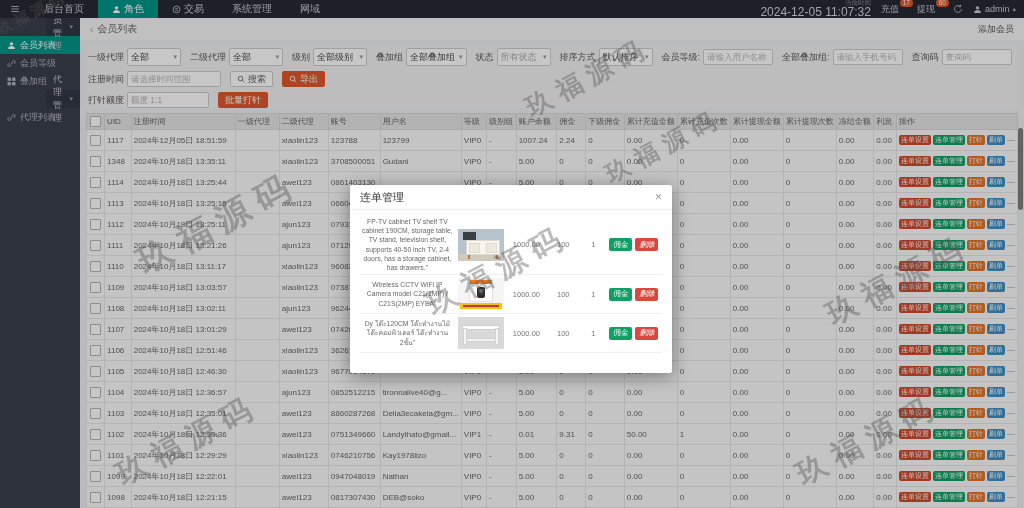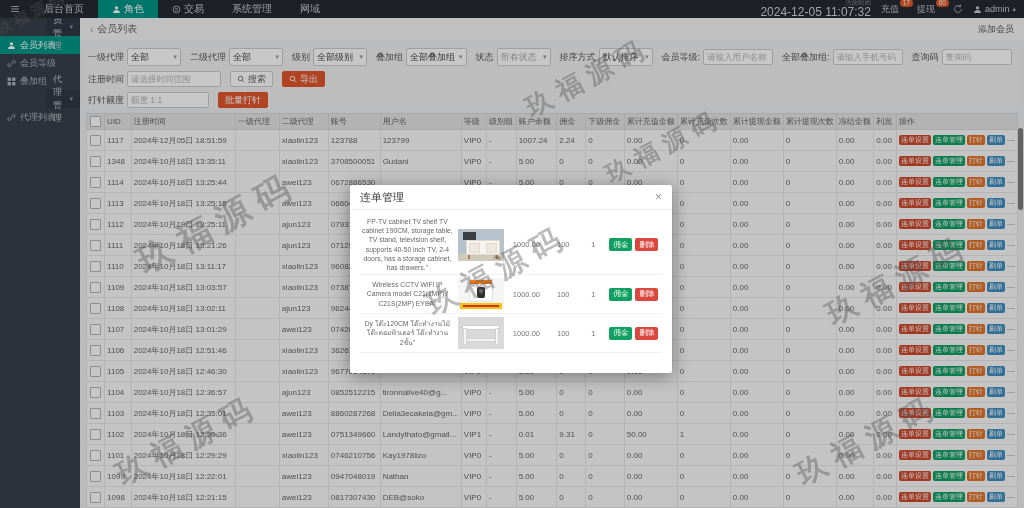--- a/index.html
+++ b/index.html
@@ -74,21 +74,21 @@
               padding:0 10px;font-size:11px;color:#333;border-bottom:1px solid #eee;}
   .modal-close{color:#999;font-size:12px;cursor:pointer;line-height:1;}
   .modal-body{padding:5px 10px;}
   .mtable{width:100%;}
   .mrow{display:flex;align-items:center;border-bottom:1px solid #f0f0f0;}
   .mrow.mhead{background:#f4f4f4;border-bottom:1px solid #e8e8e8;}
   .mcell{font-size:7.5px;color:#777;padding:2px 1px;text-align:center;overflow:hidden;}
   .mc-name{width:96px;font-size:6.8px;line-height:1.35;color:#666;}
   .mc-img{width:52px;} .mc-price{width:38px;} .mc-comm{width:34px;} .mc-qty{width:24px;} .mc-ops{width:56px;}
   .mbtn{display:inline-block;padding:1.5px 4px;border-radius:2px;color:#fff;font-size:7.5px;cursor:pointer;}
-  .mbtn.green{background:#10a062;margin-right:3px;} .mbtn.red{background:#d9473e;}
+  .mbtn.green{background:#10a062;margin-right:3px;} .mbtn.red{background:#d9473e;font-style:italic;}
   
   .pimg{width:46px;height:32px;position:relative;overflow:hidden;margin:1px auto;background:#eee;}
   .tv-wall{position:absolute;inset:0;background:#b7c3cc;}
   .tv-floor{position:absolute;left:0;right:0;bottom:0;height:7px;background:#d0cabd;}
   .tv-screen{position:absolute;left:5px;top:3px;width:13px;height:8px;background:#3a3f44;}
   .tv-body{position:absolute;left:8px;right:4px;bottom:6px;height:13px;background:#f7f5f0;border:1px solid #ded9cf;}
   .tv-door{position:absolute;top:2px;width:9px;height:8px;background:#eee8de;border:1px solid #e0dacf;}
   .tv-leg{position:absolute;bottom:2px;width:2px;height:4px;background:#a97e4f;}
   .cam-bg{position:absolute;inset:0;background:#f5f5f5;}
   .cam-box{position:absolute;left:11px;right:11px;top:1px;bottom:8px;background:#fff;border:1px solid #e2e2e2;}
@@ -418,21 +418,21 @@
             <td><span class="pill act-0">连单设置</span><span class="pill act-1">连单管理</span><span class="pill act-2">打针</span><span class="pill act-3">刷单</span><span class="more-dash">—</span></td>
           </tr>
           <tr>
             <td>
               <div class="cbx"></div>
             </td>
             <td>1114</td>
             <td>2024年10月18日 13:25:44</td>
             <td></td>
             <td>awei123</td>
-            <td>0672886530</td>
+            <td>0861403130</td>
             <td></td>
             <td>VIP0</td>
             <td>-</td>
             <td>5.00</td>
             <td>0</td>
             <td>0</td>
             <td>0.00</td>
             <td>0</td>
             <td>0.00</td>
             <td>0</td>

